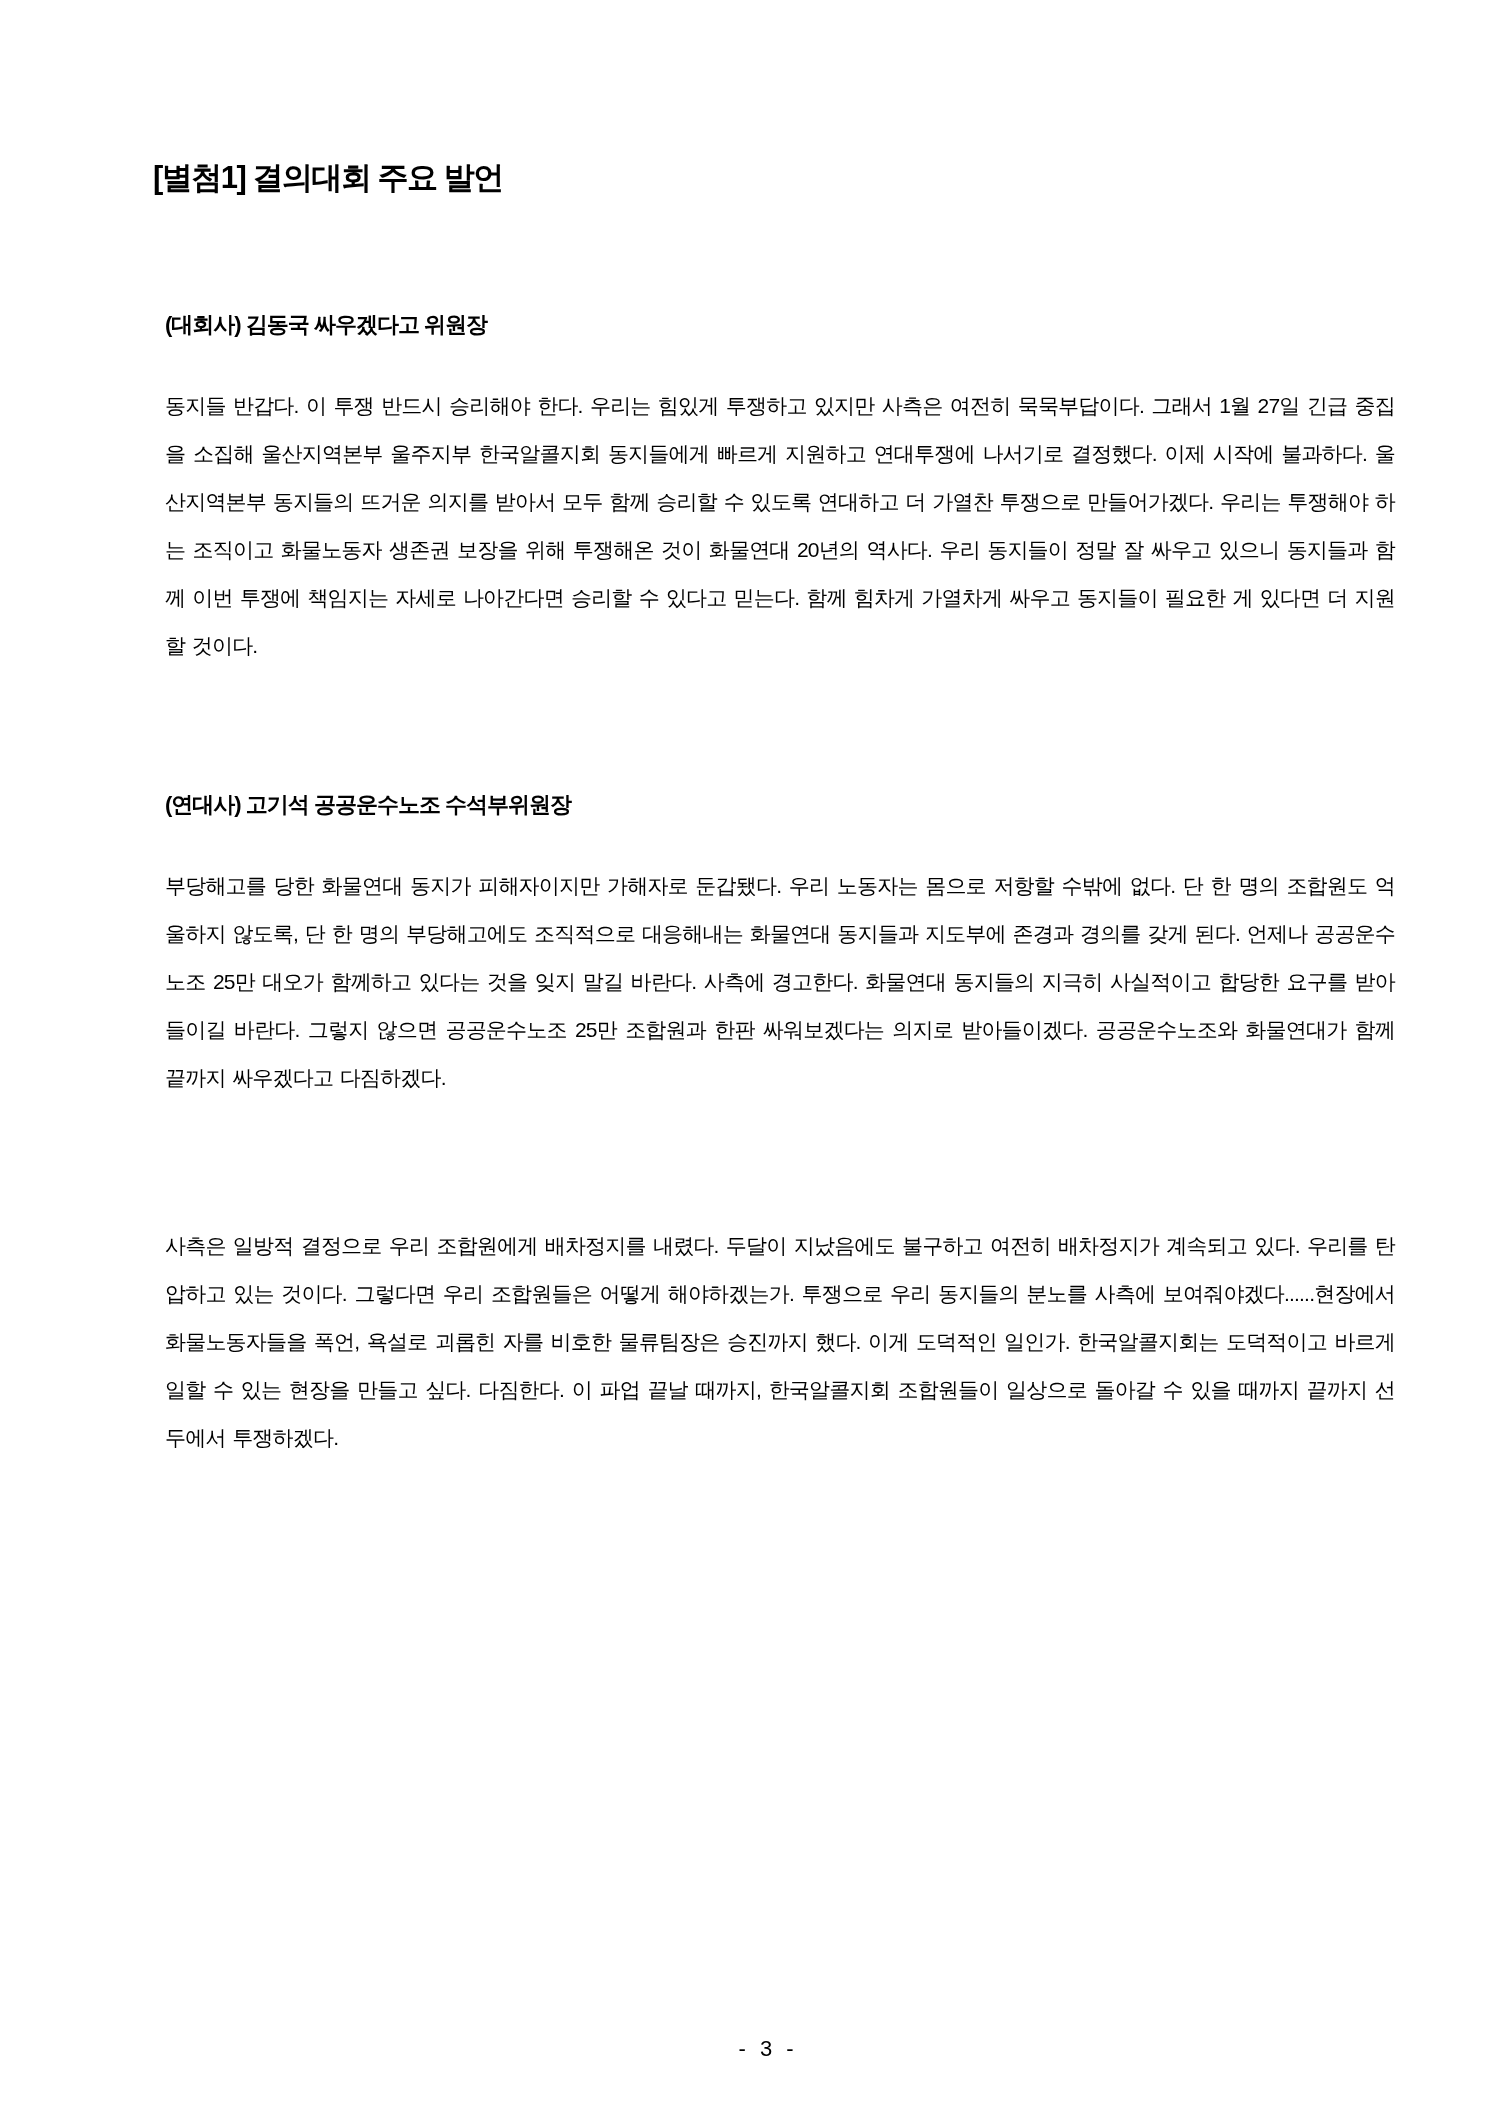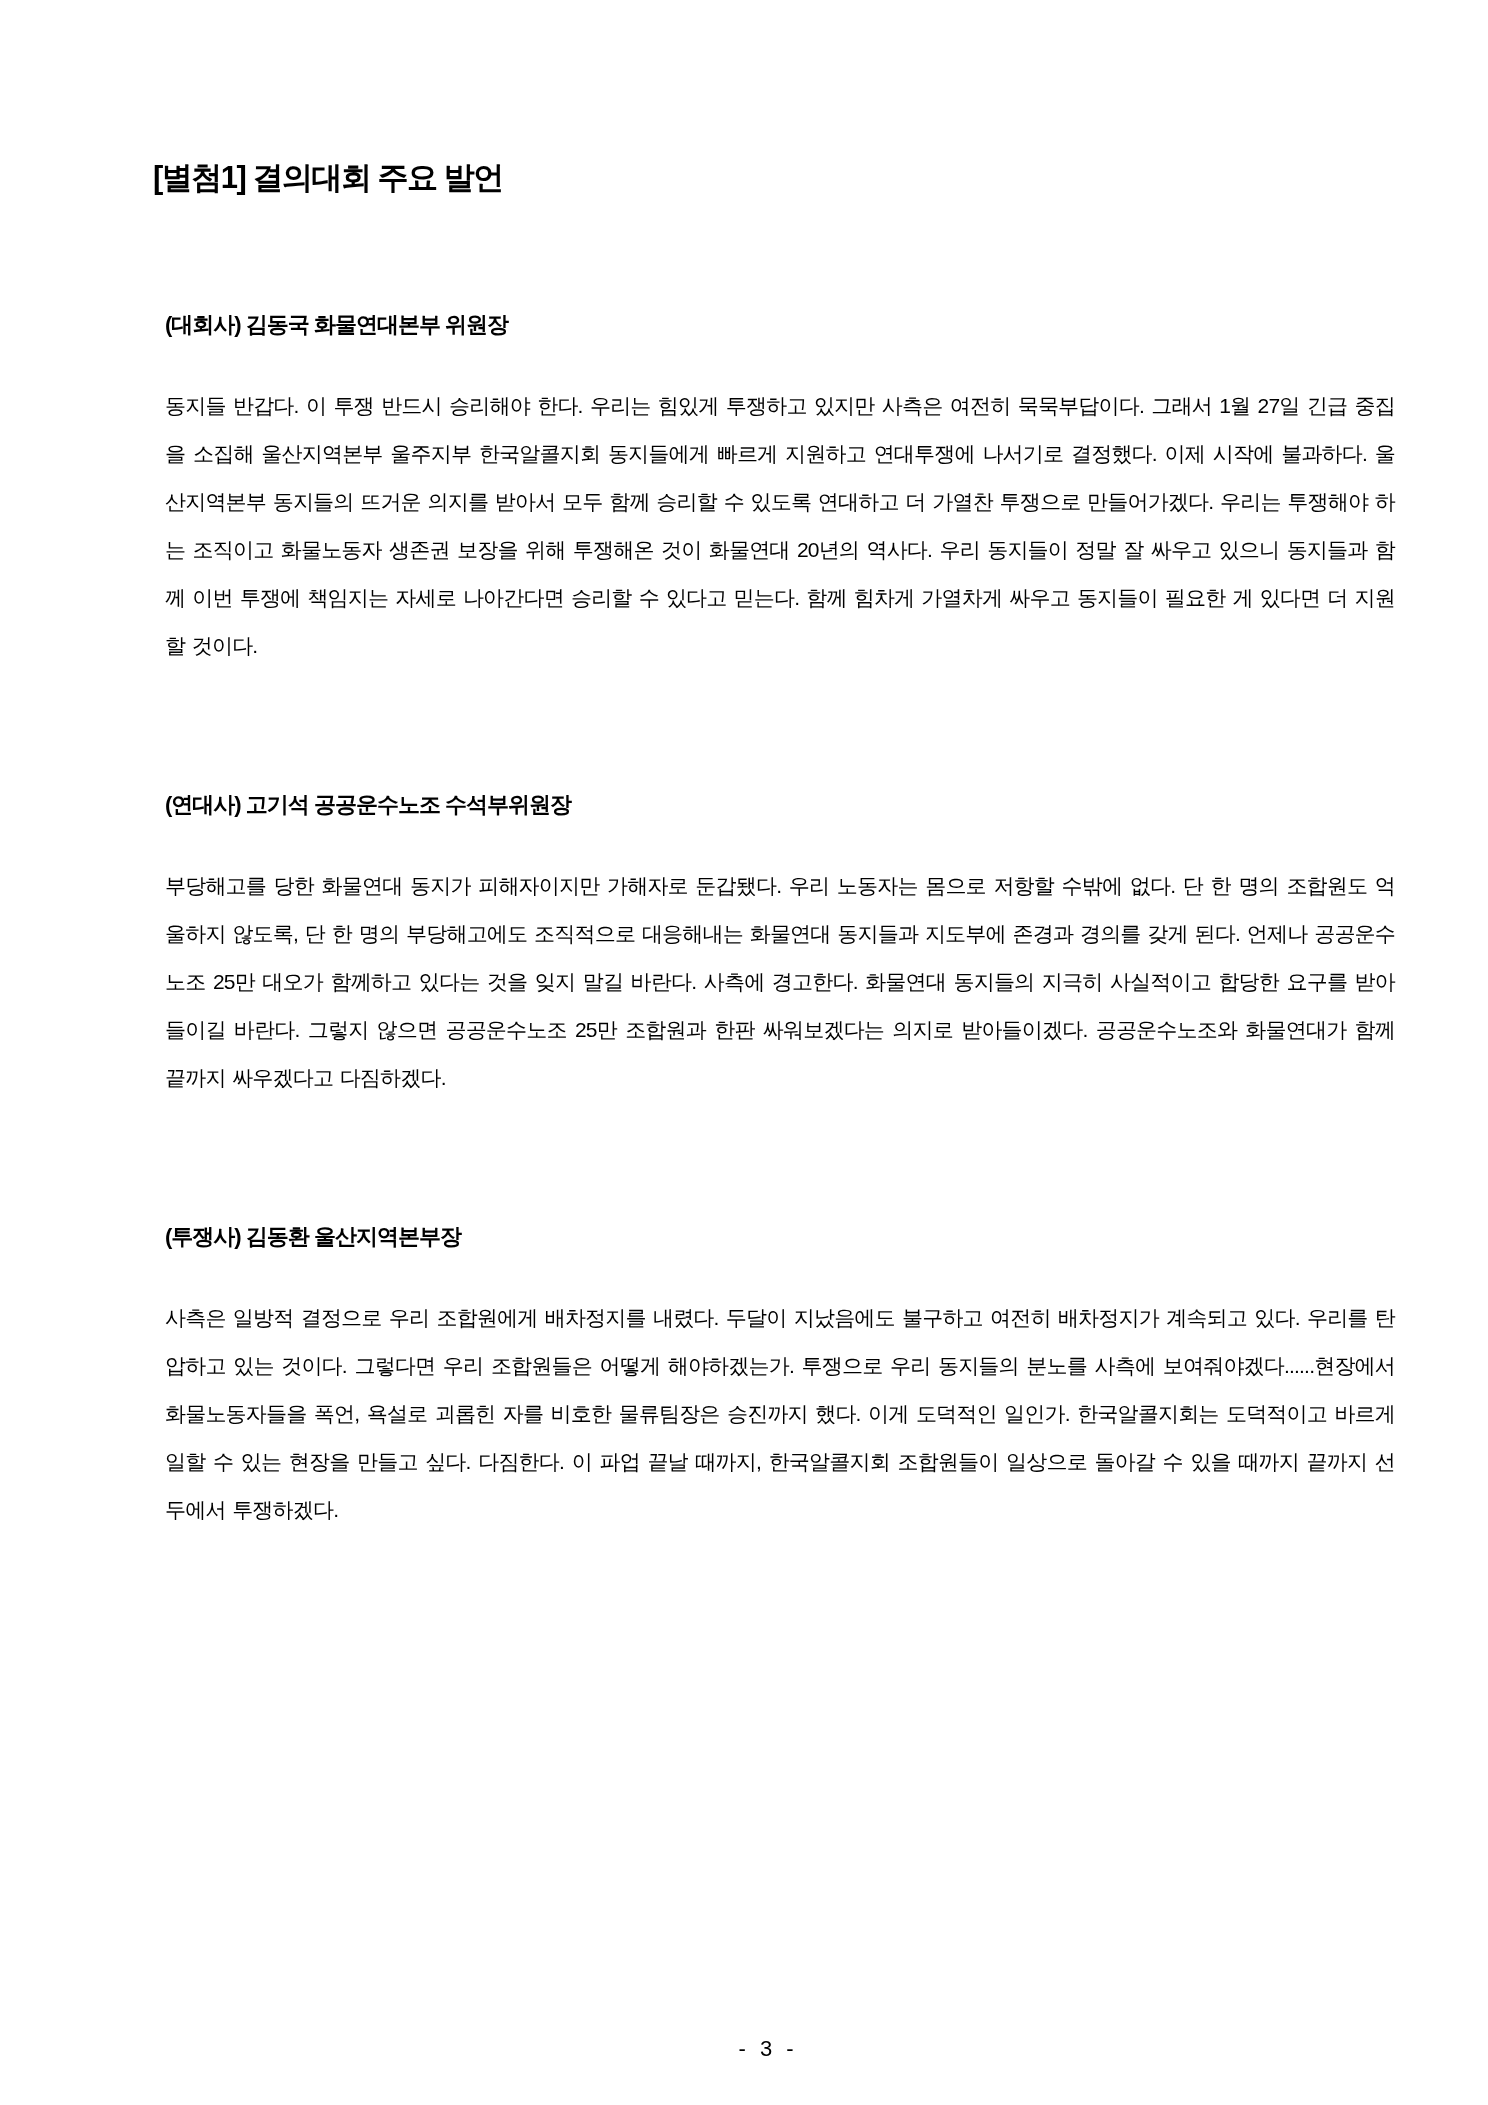--- a/index.html
+++ b/index.html
@@ -59,30 +59,29 @@
   </style>
 </head>
 <body>
 
 <div class="page">
   <div class="content">
 
     <h1 class="doc-title">[별첨1] 결의대회 주요 발언</h1>
 
     <div class="section">
-      <h2 class="section-heading">(대회사) 김동국 화물연대본부 위원장</h2>
+      <h2 class="section-heading">(대회사) 김동국 싸우겠다고 위원장</h2>
       <p class="section-body">동지들 반갑다. 이 투쟁 반드시 승리해야 한다. 우리는 힘있게 투쟁하고 있지만 사측은 여전히 묵묵부답이다. 그래서 1월 27일 긴급 중집을 소집해 울산지역본부 울주지부 한국알콜지회 동지들에게 빠르게 지원하고 연대투쟁에 나서기로 결정했다. 이제 시작에 불과하다. 울산지역본부 동지들의 뜨거운 의지를 받아서 모두 함께 승리할 수 있도록 연대하고 더 가열찬 투쟁으로 만들어가겠다. 우리는 투쟁해야 하는 조직이고 화물노동자 생존권 보장을 위해 투쟁해온 것이 화물연대 20년의 역사다. 우리 동지들이 정말 잘 싸우고 있으니 동지들과 함께 이번 투쟁에 책임지는 자세로 나아간다면 승리할 수 있다고 믿는다. 함께 힘차게 가열차게 싸우고 동지들이 필요한 게 있다면 더 지원할 것이다.</p>
     </div>
 
     <div class="section">
       <h2 class="section-heading">(연대사) 고기석 공공운수노조 수석부위원장</h2>
       <p class="section-body">부당해고를 당한 화물연대 동지가 피해자이지만 가해자로 둔갑됐다. 우리 노동자는 몸으로 저항할 수밖에 없다. 단 한 명의 조합원도 억울하지 않도록, 단 한 명의 부당해고에도 조직적으로 대응해내는 화물연대 동지들과 지도부에 존경과 경의를 갖게 된다. 언제나 공공운수노조 25만 대오가 함께하고 있다는 것을 잊지 말길 바란다. 사측에 경고한다. 화물연대 동지들의 지극히 사실적이고 합당한 요구를 받아들이길 바란다. 그렇지 않으면 공공운수노조 25만 조합원과 한판 싸워보겠다는 의지로 받아들이겠다. 공공운수노조와 화물연대가 함께 끝까지 싸우겠다고 다짐하겠다.</p>
     </div>
 
     <div class="section">
-      <h2 class="section-heading">(투쟁사) 김동환 울산지역본부장</h2>
       <p class="section-body">사측은 일방적 결정으로 우리 조합원에게 배차정지를 내렸다. 두달이 지났음에도 불구하고 여전히 배차정지가 계속되고 있다. 우리를 탄압하고 있는 것이다. 그렇다면 우리 조합원들은 어떻게 해야하겠는가. 투쟁으로 우리 동지들의 분노를 사측에 보여줘야겠다......현장에서 화물노동자들을 폭언, 욕설로 괴롭힌 자를 비호한 물류팀장은 승진까지 했다. 이게 도덕적인 일인가. 한국알콜지회는 도덕적이고 바르게 일할 수 있는 현장을 만들고 싶다. 다짐한다. 이 파업 끝날 때까지, 한국알콜지회 조합원들이 일상으로 돌아갈 수 있을 때까지 끝까지 선두에서 투쟁하겠다.</p>
     </div>
 
   </div>
 
   <div class="page-number">- 3 -</div>
 </div>
 
 </body></html>

